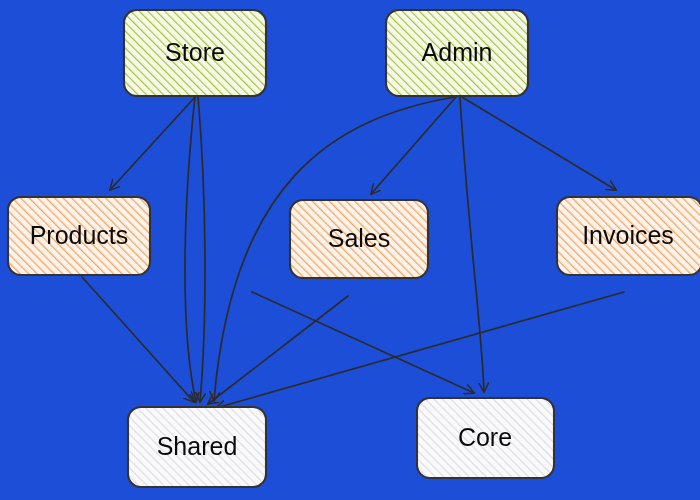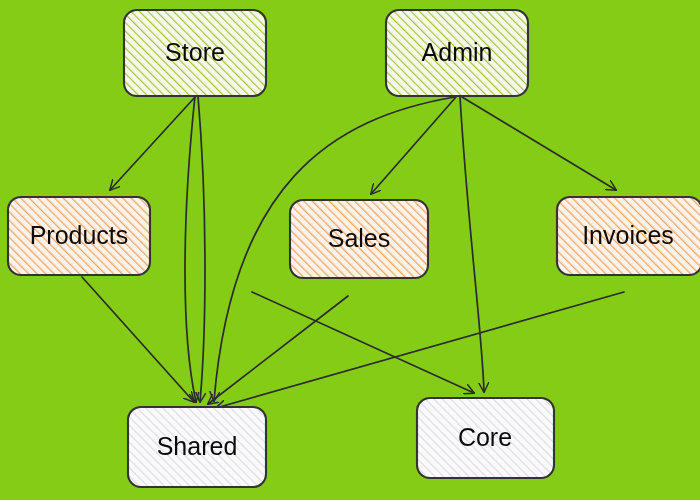--- a/index.html
+++ b/index.html
@@ -10,21 +10,21 @@
   body {
     width: 700px;
     height: 500px;
     font-family: "Liberation Sans", sans-serif;
     overflow: hidden;
   }
   #diagram-root {
     position: relative;
     width: 700px;
     height: 500px;
-    background: #84cc16;
+    background: #1d4ed8;
   }
   #diagram-svg {
     position: absolute;
     top: 0;
     left: 0;
     width: 700px;
     height: 500px;
   }
   .node-label {
     font-family: "Liberation Sans", sans-serif;

